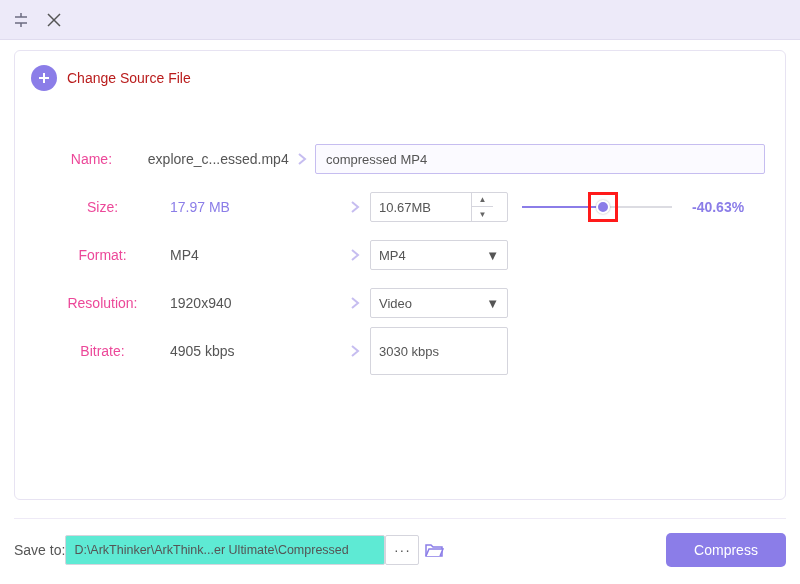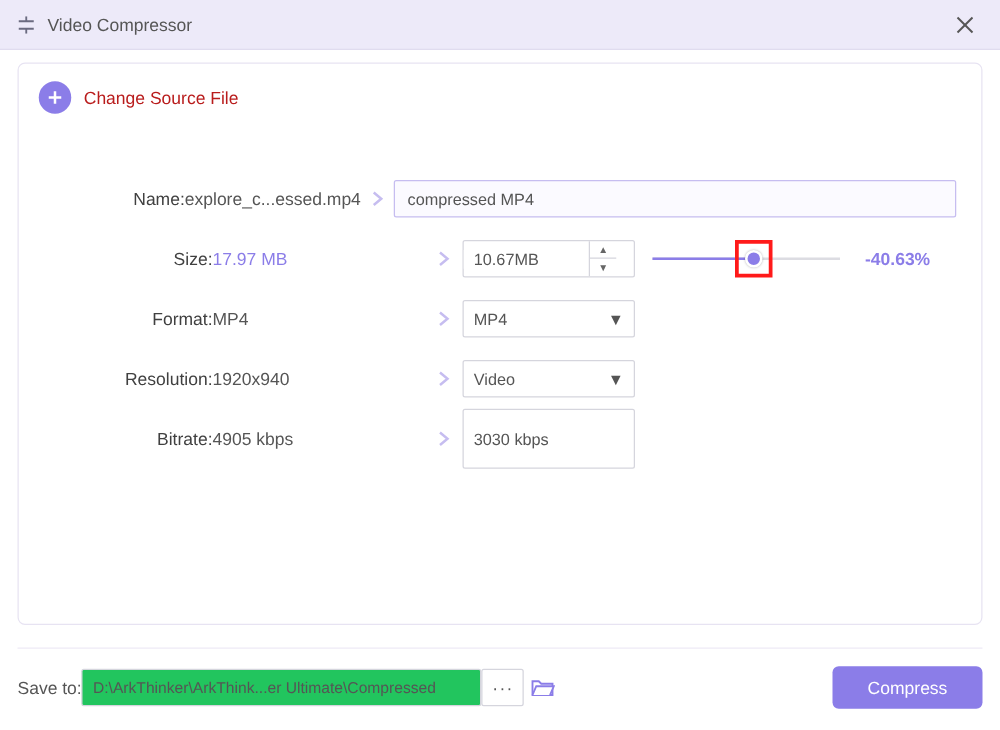--- a/index.html
+++ b/index.html
@@ -20,21 +20,21 @@
   }
   .change-src { display:flex; align-items:center; gap:10px; padding: 14px 16px; }
   .plus-btn {
     width: 26px; height: 26px; border-radius: 50%; background: #8b7de8;
     display:flex; align-items:center; justify-content:center; color:#fff; cursor:pointer;
   }
   .change-src-label { color:#b91c1c; font-size:14px; }
 
   .form { padding: 30px 20px 0 20px; }
   .row { display:flex; align-items:center; height: 48px; }
-  .lbl { width: 135px; text-align: right; color:#404040; font-size:14px; }
+  .lbl { width: 135px; text-align: center; color:#ec4899; font-size:14px; }
   .val { width: 170px; color:#555; font-size:14px; }
   .val.accent { color:#8b7de8; }
   .chev { width: 30px; display:flex; align-items:center; justify-content:center; color:#c6bdf0; }
 
   .field-wrap { display:flex; align-items:center; gap: 14px; flex:1; }
 
   .text-input {
     height: 30px; border: 1px solid #c6bdf0; border-radius: 2px; padding: 0 10px;
     font-size: 13px; color:#555; background:#fbfaff; width: 450px;
   }
@@ -70,21 +70,21 @@
     background:#fff; color:#8b7de8; font-size:14px; cursor:pointer;
   }
 
   .footer {
     position:absolute; left:14px; right:14px; bottom:18px; height:48px;
     border-top:1px solid #eeeaf6; display:flex; align-items:center; padding-top:14px;
   }
   .save-lbl { color:#555; font-size:14px; }
   .path-input {
     height:30px; border:1px solid #d5d5dd; border-radius:2px; width:320px;
-    padding:0 8px; font-size:12.5px; color:#555; background:#22c55e;
+    padding:0 8px; font-size:12.5px; color:#555; background:#5eead4;
   }
   .more-btn { height:30px; width:34px; border:1px solid #d5d5dd; border-radius:2px; background:#fff; cursor:pointer; font-size:14px; color:#555; letter-spacing:1px; }
   .folder-icon { width:30px; height:30px; display:flex; align-items:center; justify-content:center; cursor:pointer; color:#8b7de8; }
   .compress-btn {
     margin-left:auto; height:34px; width:120px; background:#8b7de8; color:#fff;
     border:none; border-radius:5px; font-size:14px; cursor:pointer;
   }
   svg { display:block; }
 </style>
 </head>
@@ -94,21 +94,20 @@
 
   <div class="titlebar">
     <span class="title-icon">
       <svg width="14" height="14" viewBox="0 0 14 14" stroke="#6b6b80" stroke-width="1.5" fill="none">
         <line x1="1" y1="4" x2="13" y2="4"></line>
           <line x1="1" y1="10" x2="13" y2="10"></line>
         <line x1="7" y1="0" x2="7" y2="4"></line>
           <line x1="7" y1="10" x2="7" y2="14"></line>
       </svg>
     </span>
-    <span class="title">Video Compressor</span>
     <span class="close">
       <svg width="14" height="14" viewBox="0 0 14 14" stroke="#555" stroke-width="1.5">
         <line x1="1" y1="1" x2="13" y2="13"></line>
           <line x1="13" y1="1" x2="1" y2="13"></line>
       </svg>
     </span>
   </div>
 
   <div class="panel">
     <div class="change-src">

